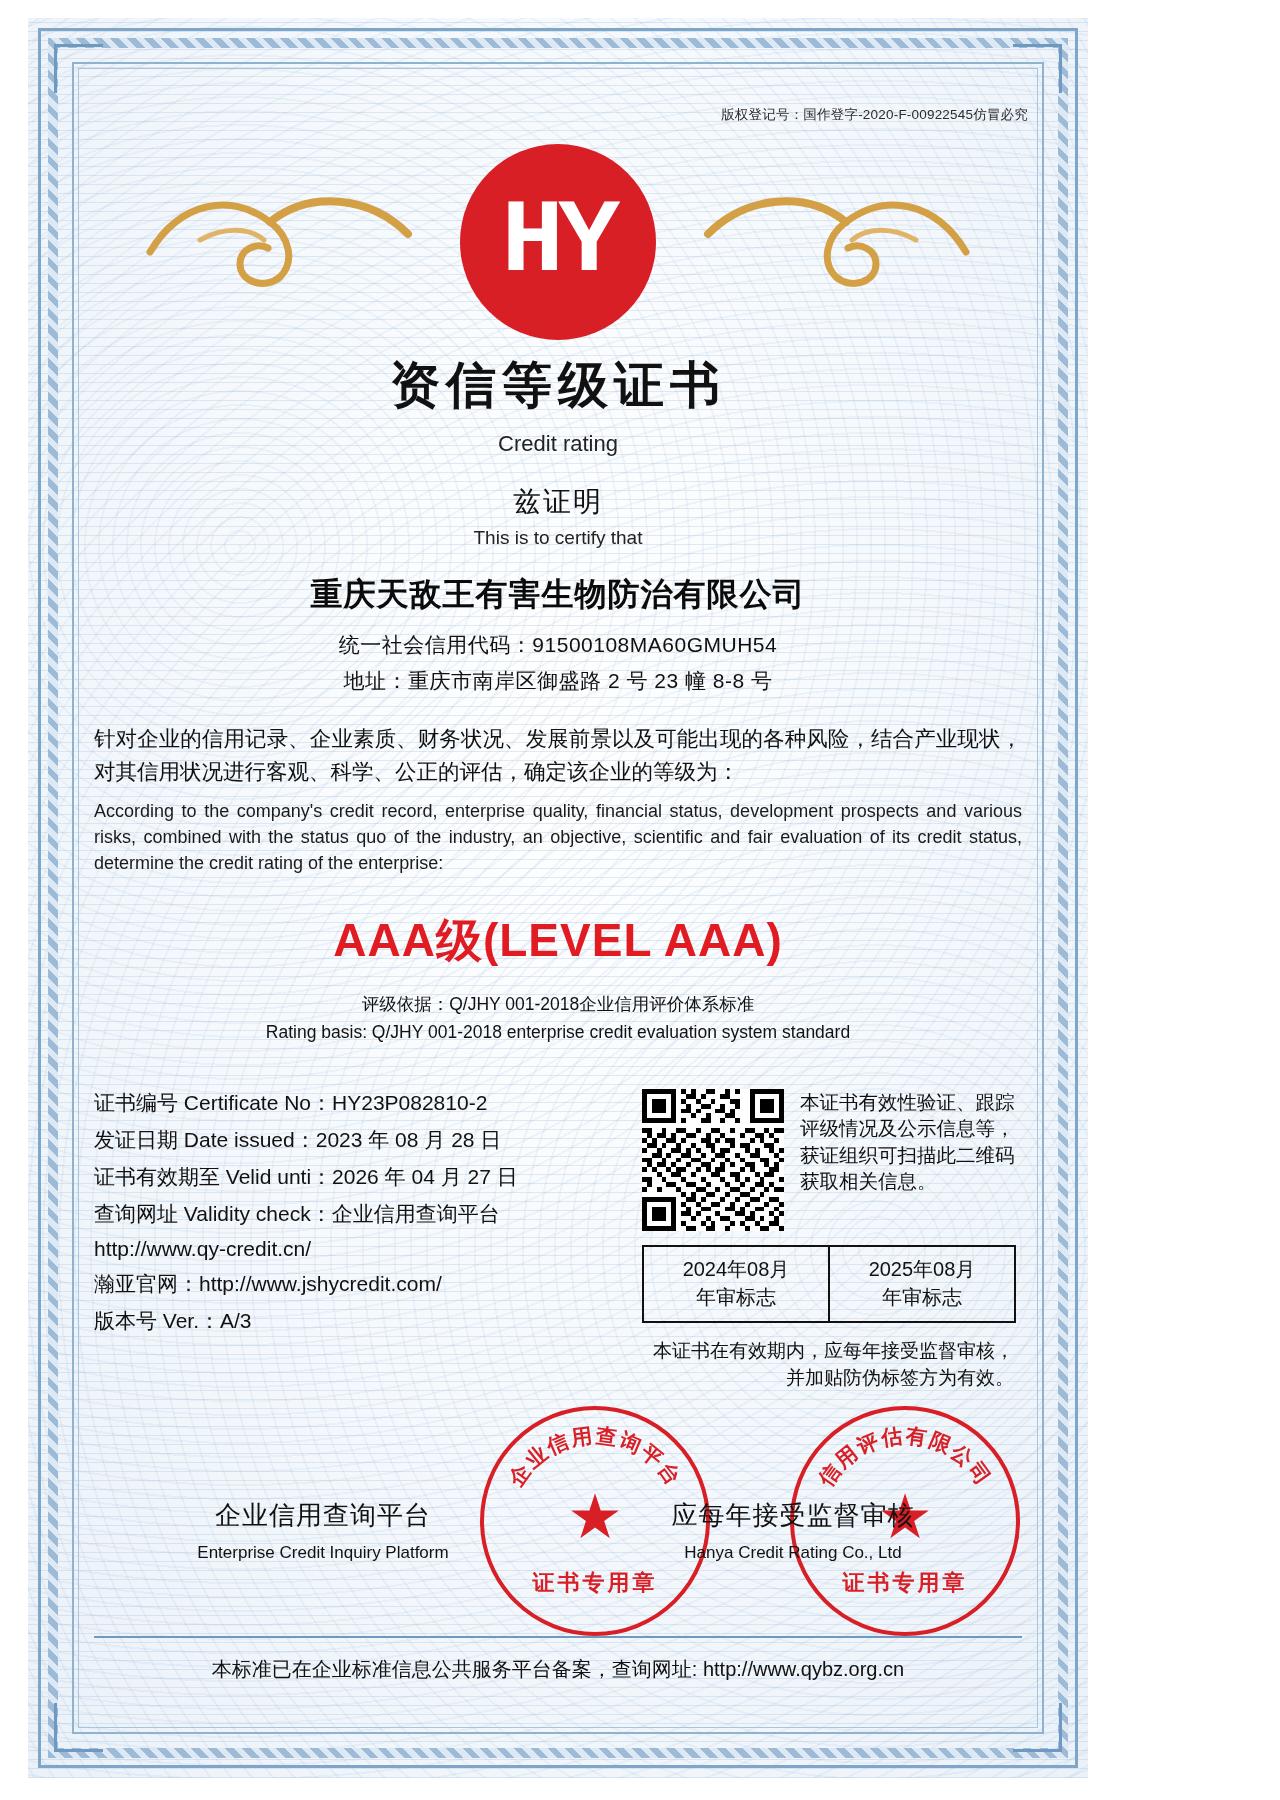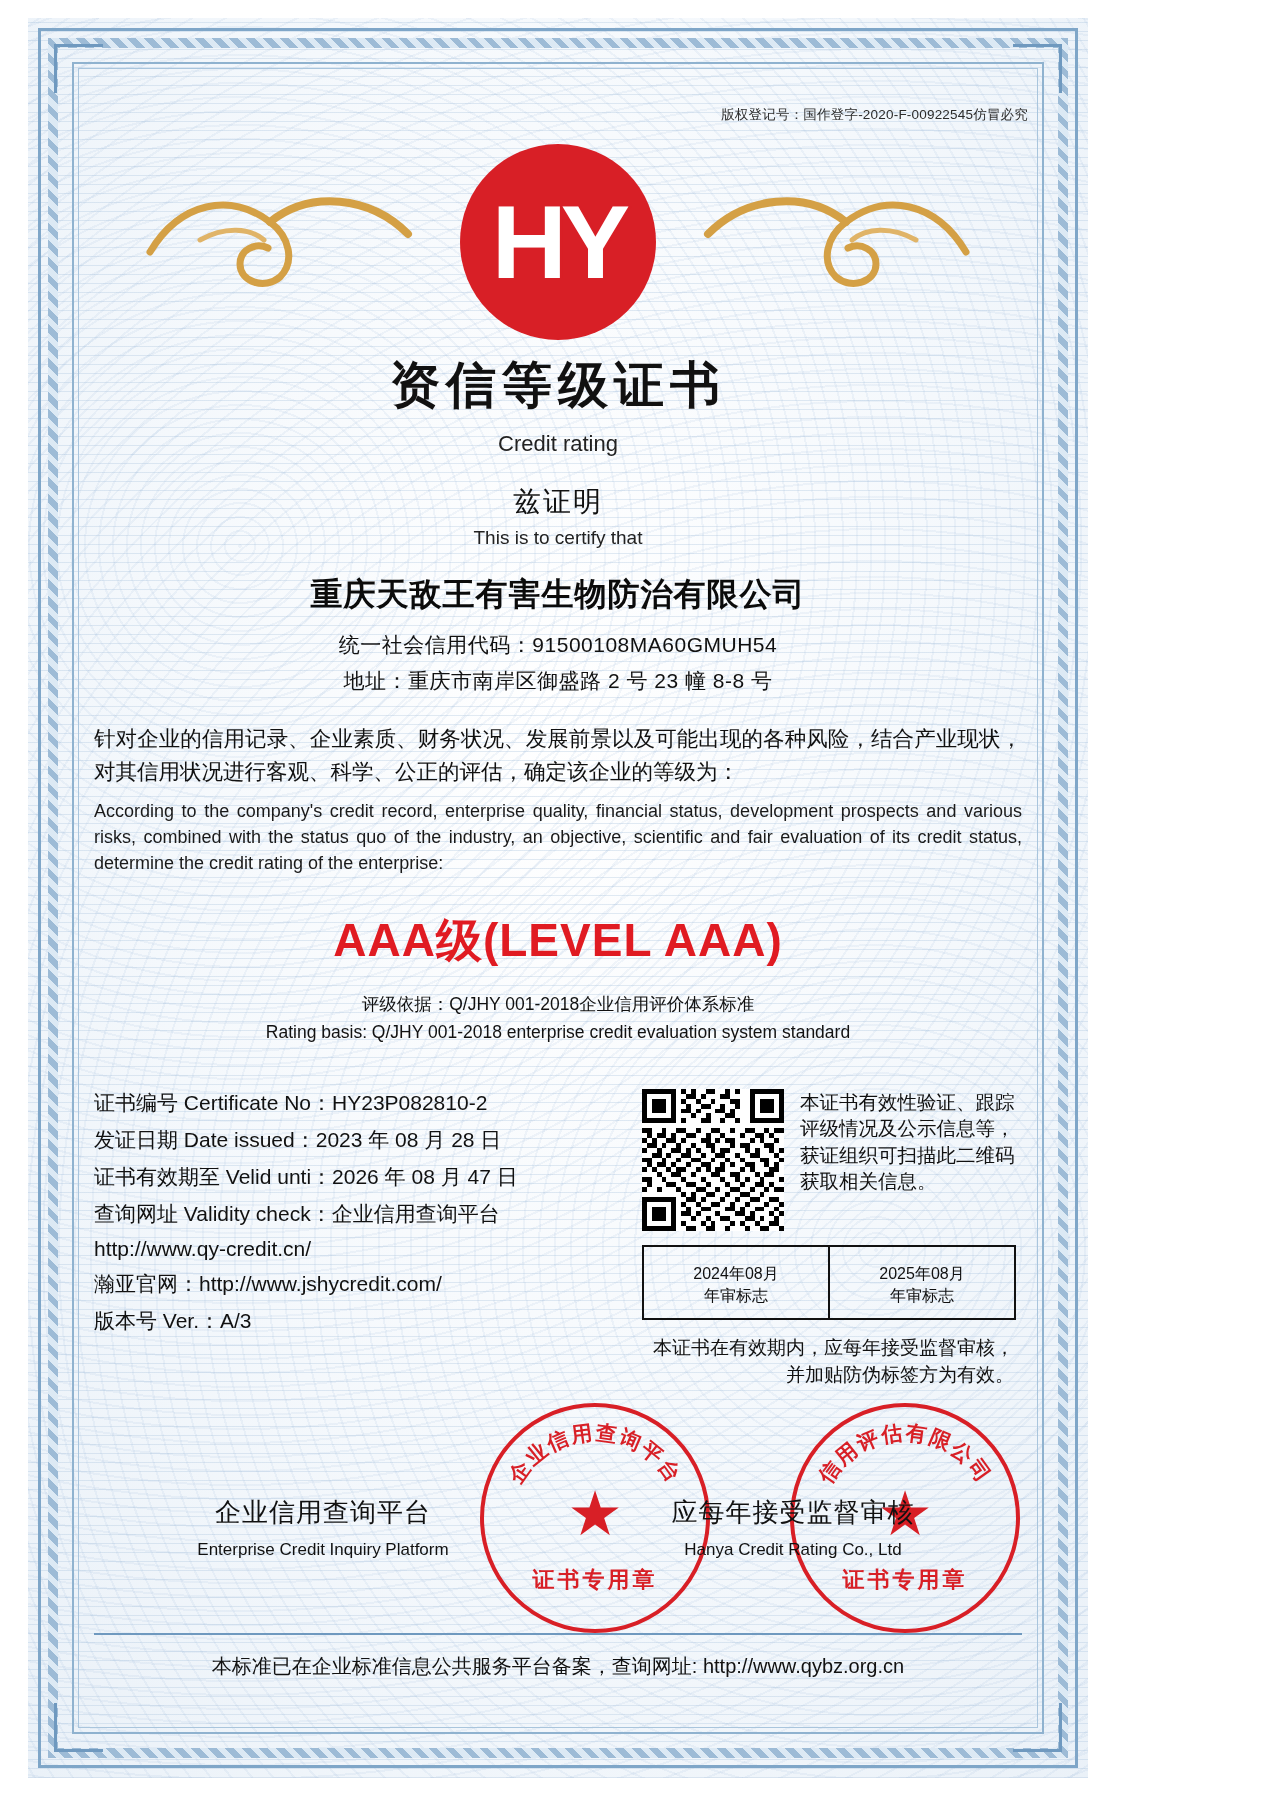--- a/index.html
+++ b/index.html
@@ -88,21 +88,21 @@
   .flourish.right{right:52px;transform:scaleX(-1);}
   .logo{
     position:absolute;left:50%;top:8px;transform:translateX(-50%);
     width:196px;height:196px;border-radius:50%;
     background:#d81f26;
     display:flex;align-items:center;justify-content:center;
   }
   .logo-mark{
     font-size:104px;font-weight:bold;color:#ffffff;
     letter-spacing:-6px;
-    font-family:Liberation Sans, sans-serif;
+    font-family:Liberation Mono, monospace;
     line-height:1;
     text-shadow:3px 0 0 #d81f26;
   }
 
   .title-cn{
     text-align:center;
     font-size:50px;
     font-weight:bold;
     color:#111;
     letter-spacing:6px;
@@ -226,22 +226,22 @@
   }
   .stamp-boxes{
     display:flex;
     margin-top:14px;
     border:2px solid #111;
     width:370px;
   }
   .stamp-box{
     flex:1;
     text-align:center;
-    padding:16px 0 10px;
-    font-size:16px;
+    padding:8px 0 10px;
+    font-size:20px;
     color:#111;
     line-height:1.4;
   }
   .stamp-box + .stamp-box{border-left:2px solid #111;}
   .annual-note{
     margin-top:14px;
     font-size:19px;
     color:#111;
     line-height:1.45;
     text-align:right;
@@ -354,21 +354,21 @@
     <div class="para-en">According to the company's credit record, enterprise quality, financial status, development prospects and various risks, combined with the status quo of the industry, an objective, scientific and fair evaluation of its credit status, determine the credit rating of the enterprise:</div>
 
     <div class="level">AAA级(LEVEL AAA)</div>
     <div class="basis-cn">评级依据：Q/JHY 001-2018企业信用评价体系标准</div>
     <div class="basis-en">Rating basis: Q/JHY 001-2018 enterprise credit evaluation system standard</div>
 
     <div class="details">
       <div class="details-left">
         <div class="dl-line">证书编号 Certificate No：HY23P082810-2</div>
         <div class="dl-line">发证日期 Date issued：2023 年 08 月 28 日</div>
-        <div class="dl-line">证书有效期至 Velid unti：2026 年 08 月 47 日</div>
+        <div class="dl-line">证书有效期至 Velid unti：2026 年 04 月 27 日</div>
         <div class="dl-line">查询网址 Validity check：企业信用查询平台</div>
         <div class="dl-line url">http://www.qy-credit.cn/</div>
         <div class="dl-line url">瀚亚官网：http://www.jshycredit.com/</div>
         <div class="dl-line">版本号 Ver.：A/3</div>
       </div>
 
       <div class="details-right">
         <div class="qr-row">
           <svg class="qr" viewBox="0 0 29 29" shape-rendering="crispEdges">
             <rect width="29" height="29" fill="#fff"></rect>

